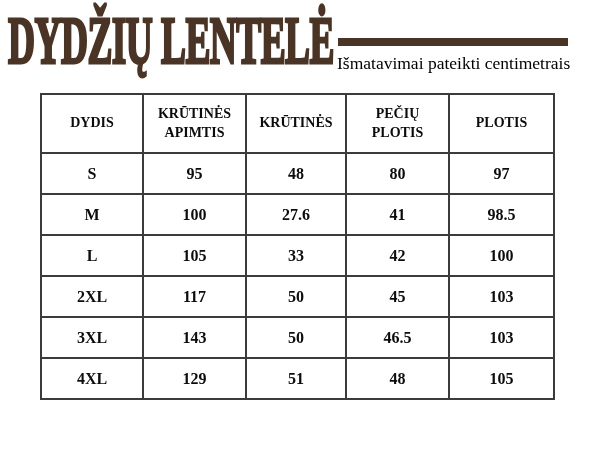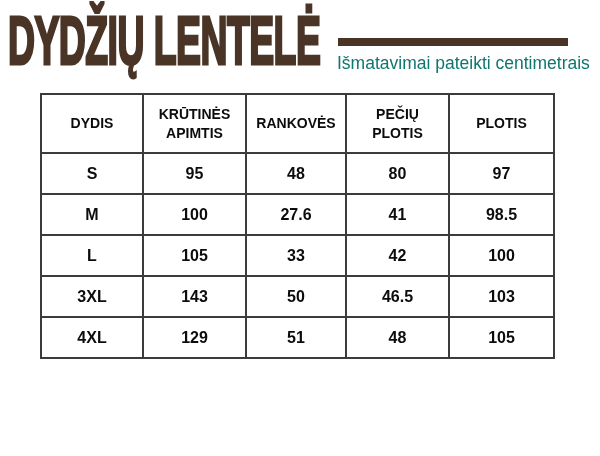--- a/index.html
+++ b/index.html
@@ -1,35 +1,35 @@
 <!DOCTYPE html>
 <html><head>
 <meta charset="utf-8">
 <style>
   html,body { margin:0; padding:0; background:#ffffff; }
   #canvas {
     position:relative; width:600px; height:436px;
     background:#ffffff; overflow:hidden;
-    font-family:Liberation Sans, sans-serif;
+    font-family:Liberation Serif, serif;
   }
   .page-title {
     position:absolute; left:8px; top:6px;
     font-size:68px; line-height:1; font-weight:bold;
     letter-spacing:-1px; white-space:nowrap;
     color:#4a3426;
     -webkit-text-stroke:3px #4a3426;
     transform:scaleX(0.55); transform-origin:0 0;
   }
   .title-dash {
     position:absolute; left:338px; top:38px;
     width:230px; height:8px; background:#4a3426;
   }
   .subtitle {
     position:absolute; left:337px; top:53px;
-    font-size:17.5px; line-height:1.2; color:#0f766e;
+    font-size:17.5px; line-height:1.2; color:#000000;
     white-space:nowrap;
   }
   table.size-table {
     position:absolute; left:40px; top:93px;
     width:513px; border-collapse:collapse; table-layout:fixed;
     border:2px solid #262626;
   }
   .size-table th, .size-table td {
     border:2px solid #3b3b3b;
     background:#ffffff;
@@ -56,21 +56,21 @@
       <col style="width:102px">
         <col style="width:103px">
         <col style="width:100px">
         <col style="width:103px">
         <col style="width:105px">
     </colgroup>
     <thead>
       <tr>
         <th>DYDIS</th>
         <th>KRŪTINĖS APIMTIS</th>
-        <th>RANKOVĖS</th>
+        <th>KRŪTINĖS</th>
         <th>PEČIŲ PLOTIS</th>
         <th>PLOTIS</th>
       </tr>
     </thead>
     <tbody>
       <tr>
         <td>S</td>
         <td>95</td>
         <td>48</td>
         <td>80</td>
@@ -84,20 +84,27 @@
         <td>98.5</td>
       </tr>
       <tr>
         <td>L</td>
         <td>105</td>
         <td>33</td>
         <td>42</td>
         <td>100</td>
       </tr>
       <tr>
+        <td>2XL</td>
+        <td>117</td>
+        <td>50</td>
+        <td>45</td>
+        <td>103</td>
+      </tr>
+      <tr>
         <td>3XL</td>
         <td>143</td>
         <td>50</td>
         <td>46.5</td>
         <td>103</td>
       </tr>
       <tr>
         <td>4XL</td>
         <td>129</td>
         <td>51</td>

